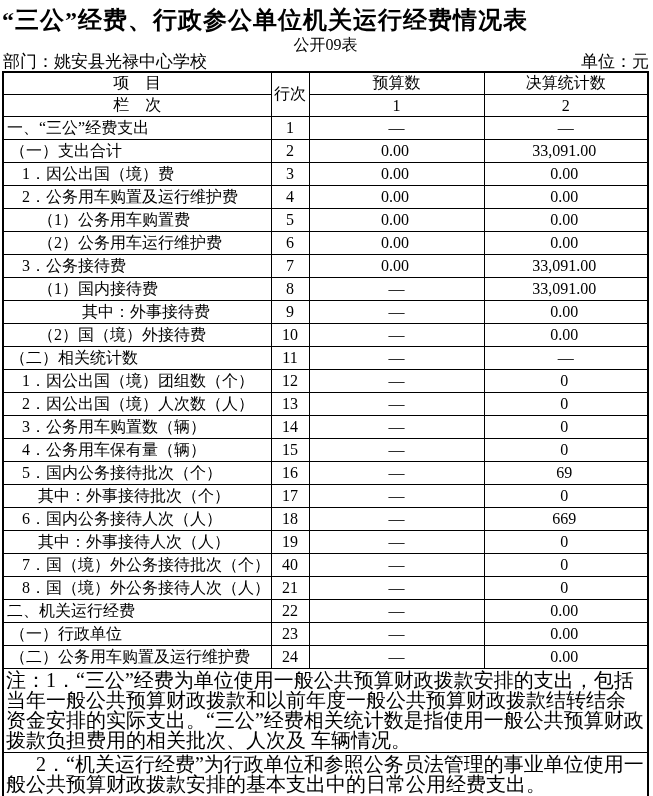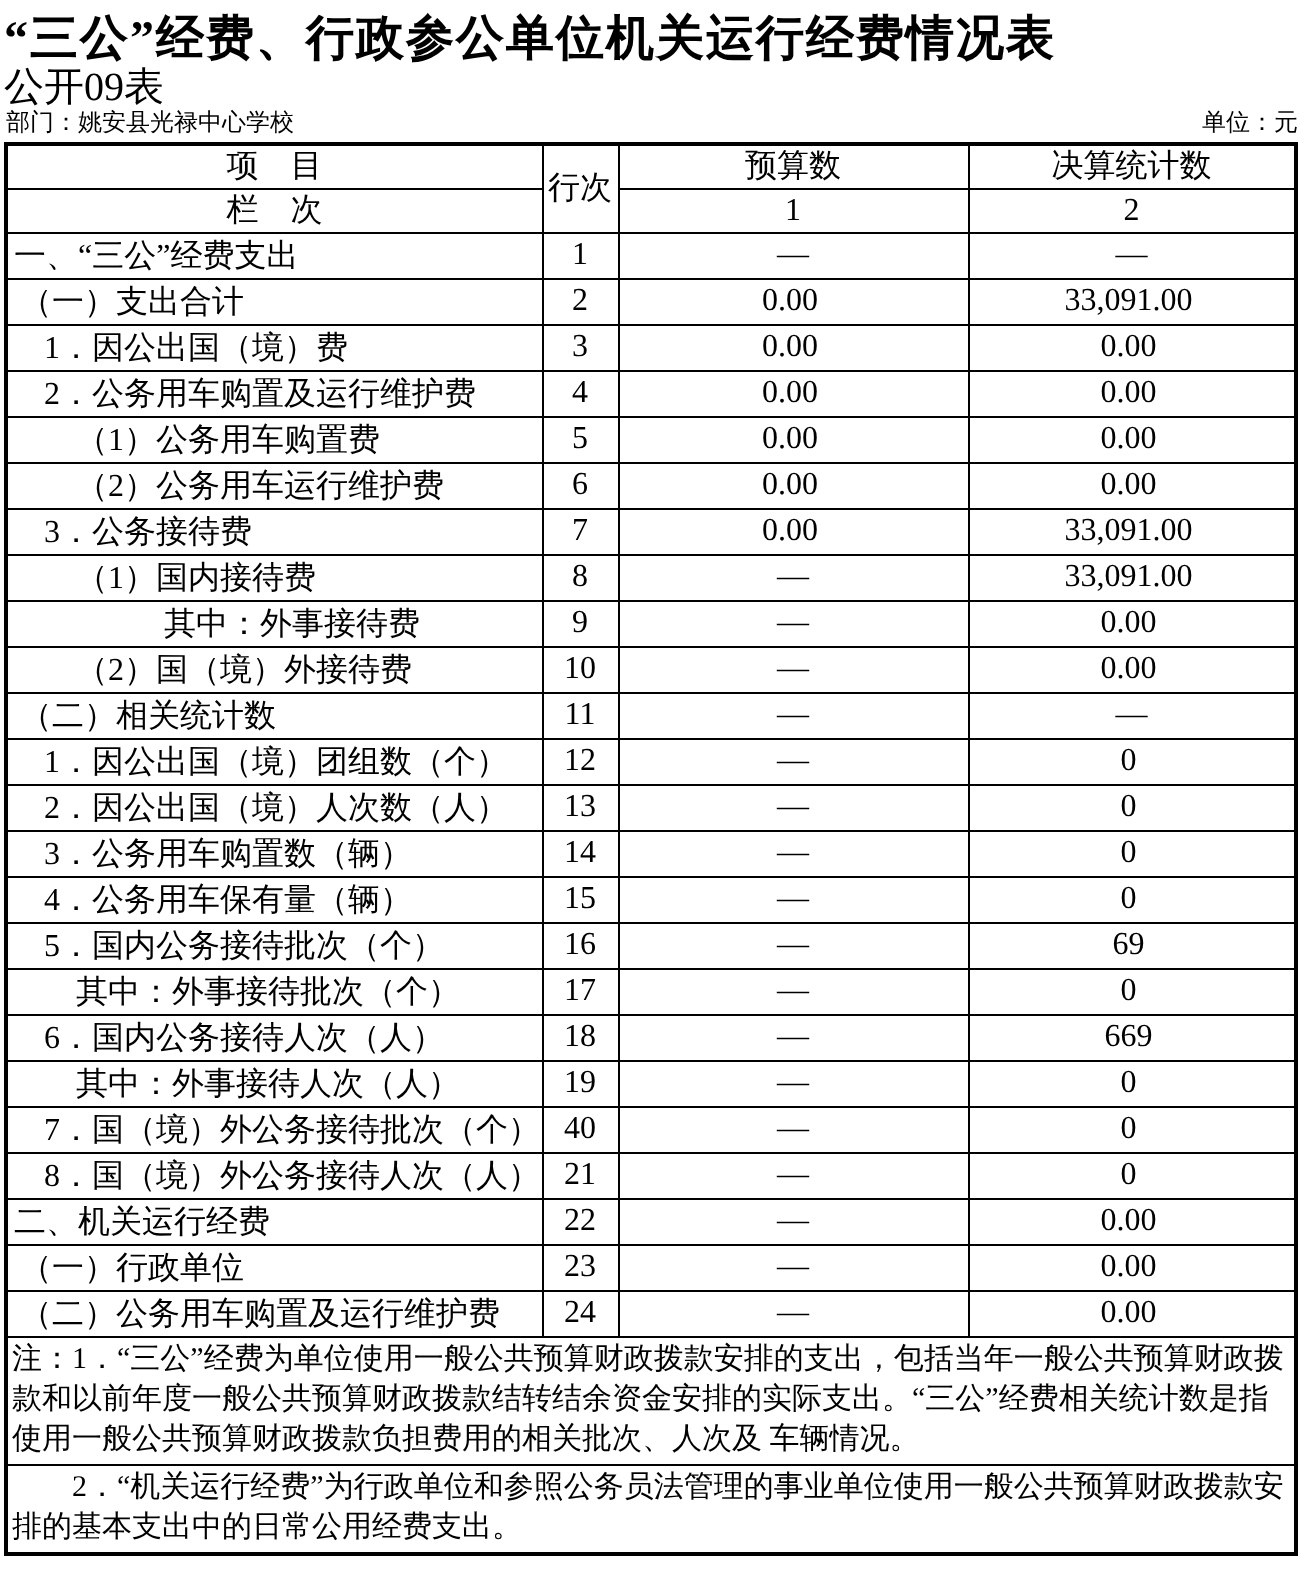--- a/index.html
+++ b/index.html
@@ -21,29 +21,29 @@
   }
   .page-title {
     font-size: 24px;
     font-weight: bold;
     text-align: left;
     margin: 5px 0 1px 0;
     letter-spacing: 1px;
     line-height: 30px;
   }
   .code-line {
-    text-align: left;
-    font-size: 20px;
+    text-align: center;
+    font-size: 16px;
     line-height: 17px;
     padding-right: 2px;
   }
   .meta-line {
     display: flex;
     justify-content: space-between;
-    font-size: 12px;
+    font-size: 17px;
     line-height: 17px;
     padding: 0 2px 1px 1px;
   }
   table.report {
     border-collapse: collapse;
     table-layout: fixed;
     width: 619px;
     border: 2px solid #000000;
   }
   table.report th,
@@ -61,21 +61,21 @@
   td.item { text-align: left; }
   .lv0 { padding-left: 3px !important; }
   .lv1 { padding-left: 6px !important; }
   .lv2 { padding-left: 18px !important; }
   .lv3 { padding-left: 34px !important; }
   .lv4 { padding-left: 78px !important; }
   td.num { text-align: center; padding-right: 3px !important; }
   td.ctr { text-align: center; }
   tbody.notes td {
     white-space: normal;
-    font-size: 15px;
+    font-size: 20px;
     line-height: 20px;
     text-align: left;
     padding: 1px 3px 2px 2px;
     height: auto;
   }
   tr.note-2 td {
     text-indent: 30px;
     height: 39px;
     vertical-align: top;
   }

